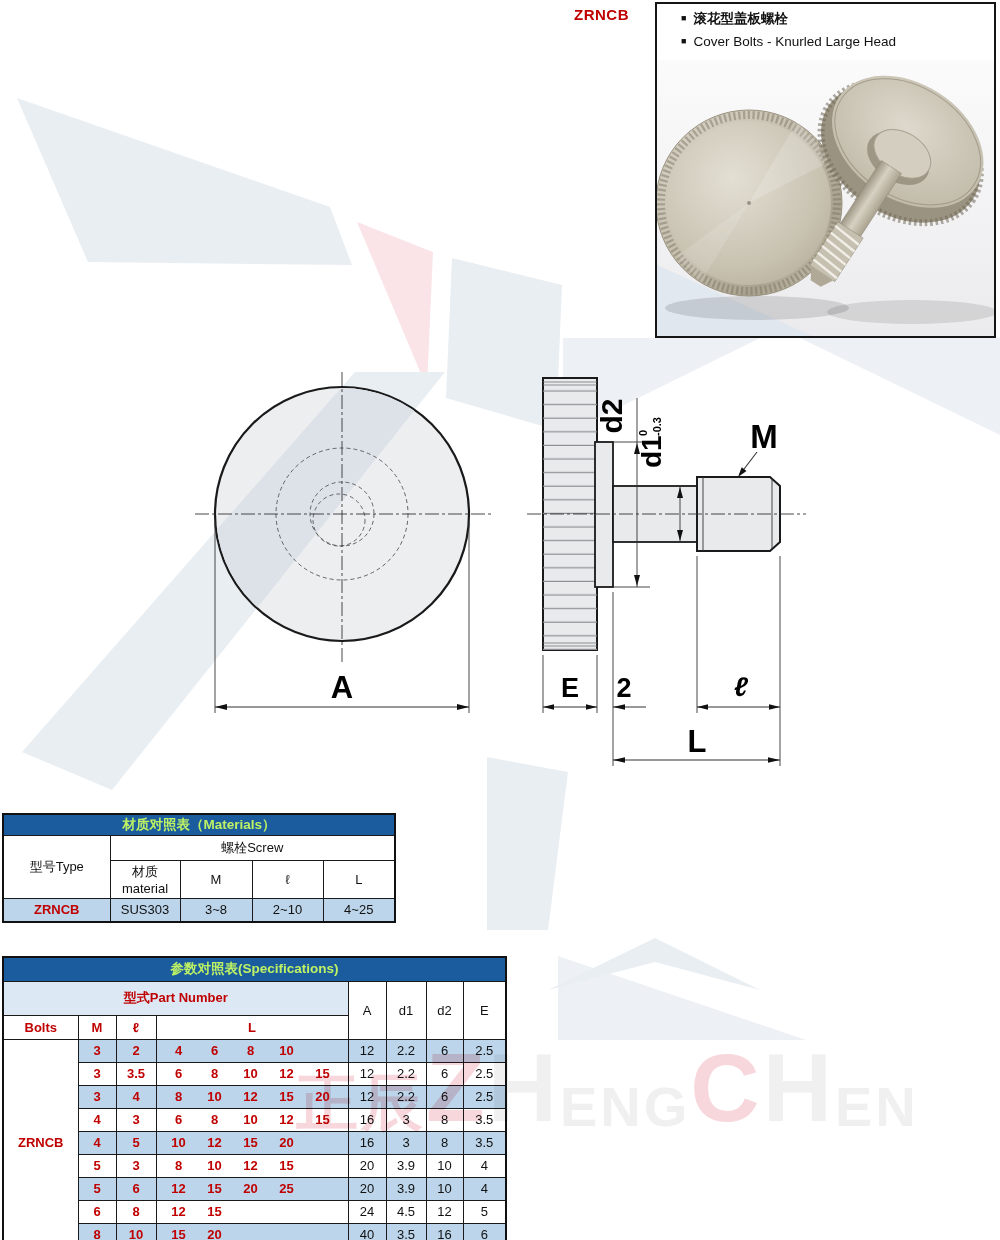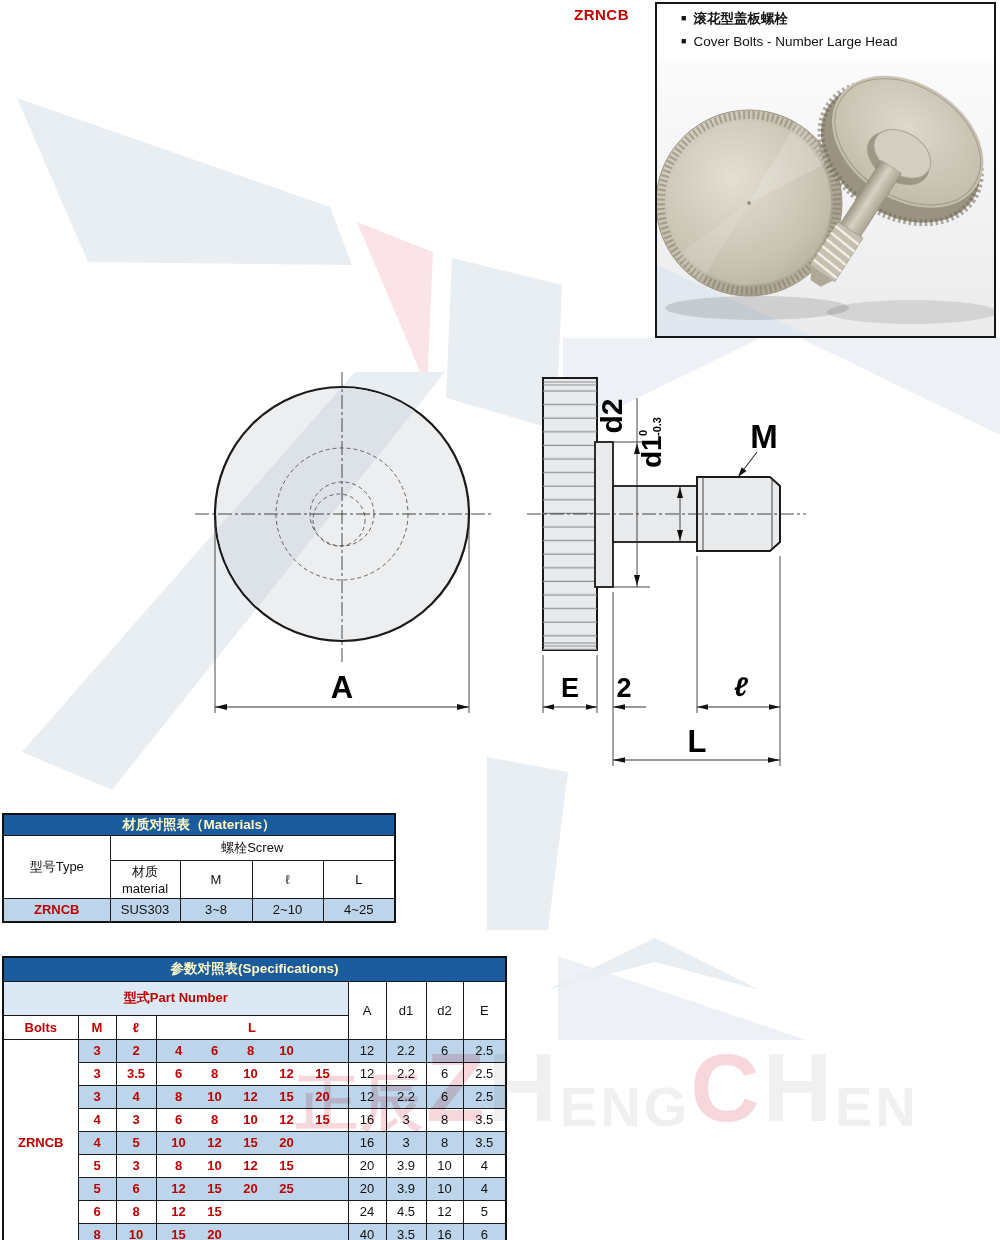--- a/index.html
+++ b/index.html
@@ -26,21 +26,21 @@
   #photo-svg{position:absolute;left:0;top:56px}
 
   
   #drawing{position:absolute;left:0;top:340px;z-index:2}
 
   
   table{border-collapse:collapse;table-layout:fixed;position:absolute;z-index:4;
         border:2px solid #111;background:#fff}
   td{border:1px solid #1a1a1a;font-size:13px;text-align:center;padding:0;
      overflow:hidden;white-space:nowrap}
-  .hdr{background:var(--blue);color:#fef9c3;font-weight:bold;font-size:13.5px}
+  .hdr{background:var(--blue);color:#bef264;font-weight:bold;font-size:13.5px}
   .red{color:var(--red);font-weight:bold}
   .pn{background:var(--pale)}
   #materials-table{left:2px;top:813px;width:392px}
   #spec-table{left:2px;top:956px;width:503px}
   tr.blue td{background:var(--rowblue)}
   tr.white td{background:#fff}
   td.typecell{background:#fff !important;color:var(--red);font-weight:bold}
   td.lcell{text-align:left;padding-left:4px;background:inherit}
   .lslot{display:inline-block;width:36px;text-align:center;color:var(--red);font-weight:bold}
 
@@ -68,21 +68,21 @@
   <polygon points="548,990 655,938 760,990 655,962" fill="#E9EEF3"></polygon>
 </svg>
 
 <div id="product-code">ZRNCB</div>
 
 <div id="photo-box">
   <div id="title-zh" class="photo-title-line">
     <span class="bullet">■</span><span>滚花型盖板螺栓</span>
   </div>
   <div id="title-en" class="photo-title-line">
-    <span class="bullet">■</span><span>Cover Bolts - Number Large Head</span>
+    <span class="bullet">■</span><span>Cover Bolts - Knurled Large Head</span>
   </div>
 
   <svg id="photo-svg" width="337" height="276" viewBox="0 0 337 276">
     <defs>
       <linearGradient id="bgGrad" x1="0" y1="0" x2="0" y2="1">
         <stop offset="0" stop-color="#fbfbfc"></stop>
           <stop offset="1" stop-color="#ebebed"></stop>
       </linearGradient>
       <linearGradient id="discGrad" x1="0" y1="0" x2="1" y2="1">
         <stop offset="0" stop-color="#d9d5c8"></stop>

